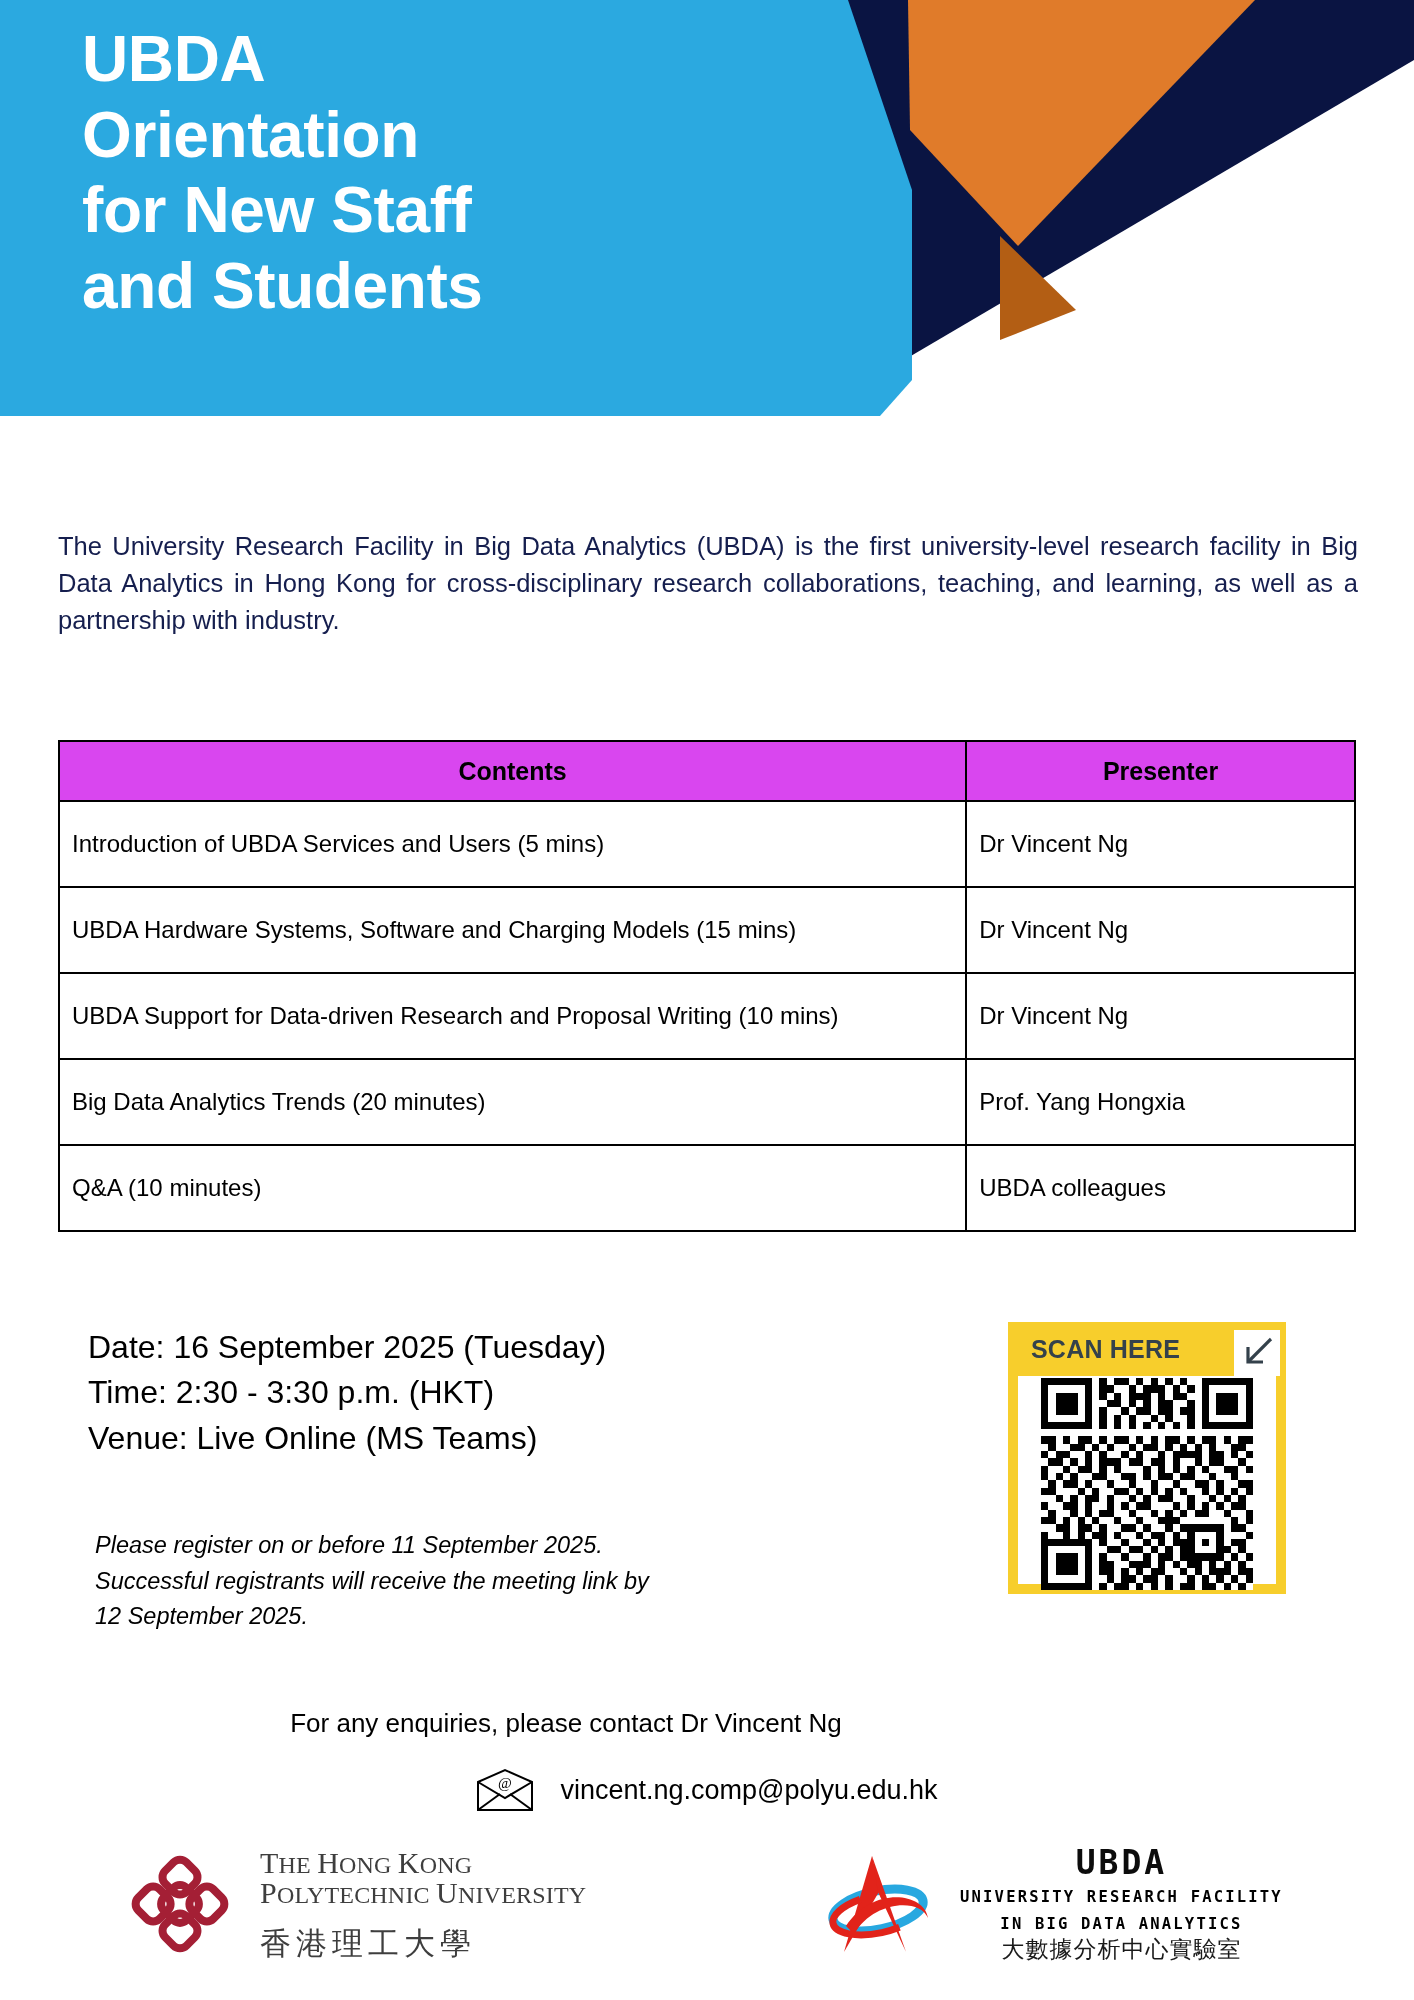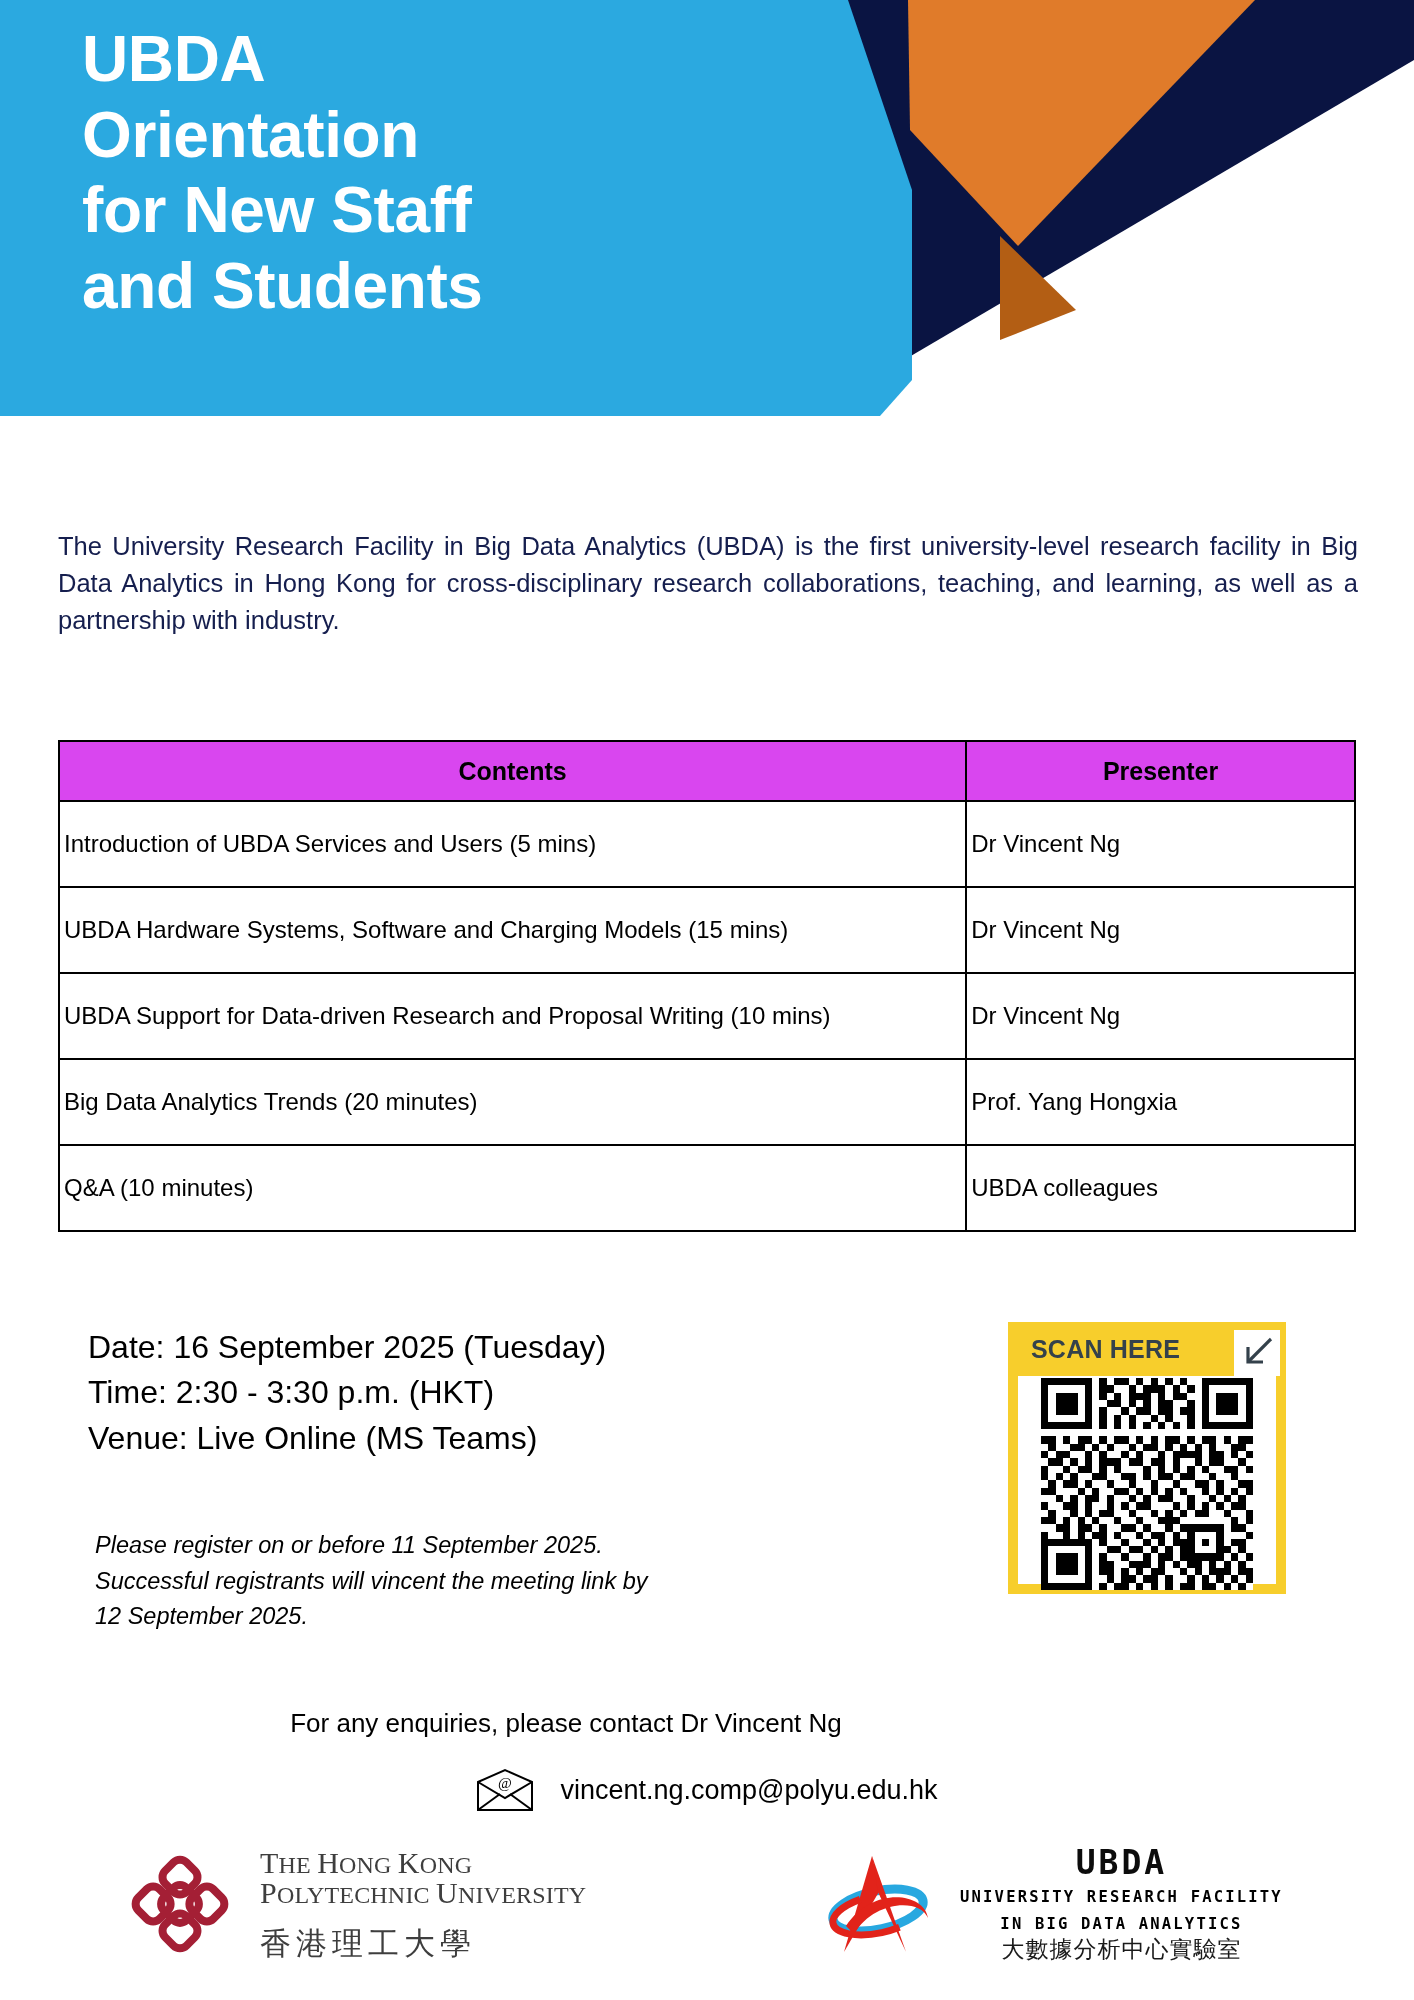--- a/index.html
+++ b/index.html
@@ -84,21 +84,21 @@
     font-size: 25px;
     font-weight: 700;
     text-align: center;
     height: 60px;
     padding: 6px 10px;
   }
   table.agenda tbody td {
     font-size: 24px;
     font-weight: 400;
     line-height: 1.3;
-    padding: 14px 4px;
+    padding: 14px 12px;
     height: 86px;
   }
   col.c-contents { width: 70%; }
   col.c-presenter { width: 30%; }
 
   
   .details {
     position: absolute;
     left: 88px;
     top: 1325px;
@@ -321,21 +321,21 @@
   </div>
 
   <div class="details">
     <div>Date: 16 September 2025 (Tuesday)</div>
     <div>Time: 2:30 - 3:30 p.m. (HKT)</div>
     <div>Venue: Live Online (MS Teams)</div>
   </div>
 
   <div class="note">
     <div>Please register on or before 11 September 2025.</div>
-    <div>Successful registrants will vincent the meeting link by</div>
+    <div>Successful registrants will receive the meeting link by</div>
     <div>12 September 2025.</div>
   </div>
 
   <div class="qr-card">
     <div class="qr-banner">
       <span class="qr-banner-label">SCAN HERE</span>
     </div>
     <div class="qr-arrow-box">
       <svg width="34" height="34" viewBox="0 0 34 34">
         <line x1="31" y1="3" x2="8" y2="26" stroke="#34414b" stroke-width="3.2"></line>

